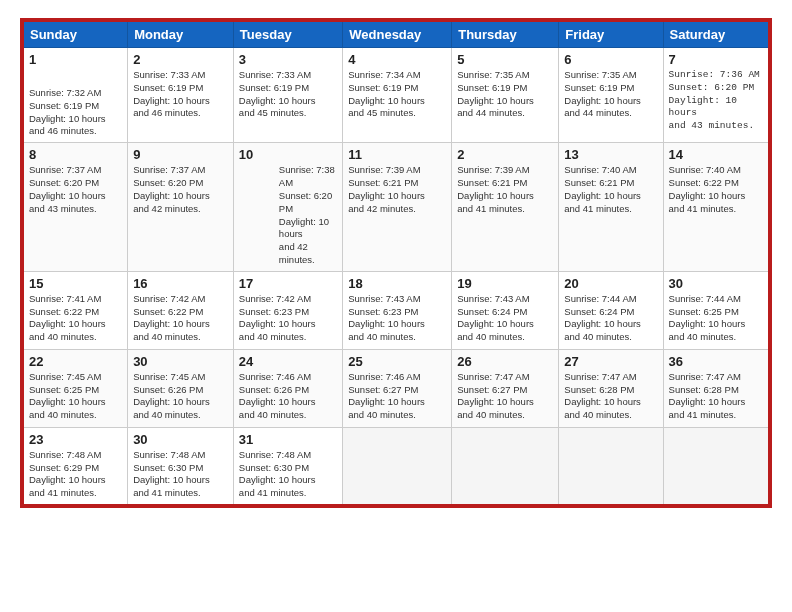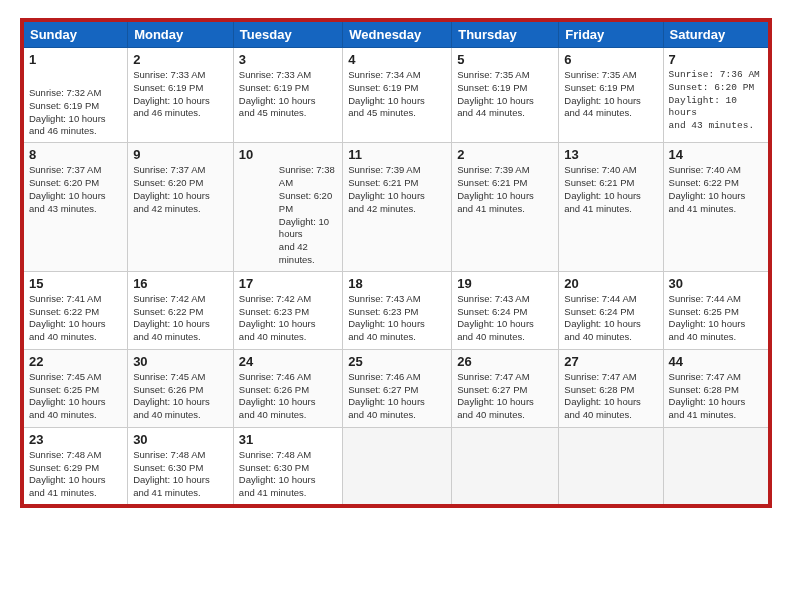--- a/index.html
+++ b/index.html
@@ -303,21 +303,21 @@
 and 40 minutes.</div>
           </td>
           <td>
             <span class="day-num">27</span>
             <div class="day-info" style="white-space: pre-line;">Sunrise: 7:47 AM
 Sunset: 6:28 PM
 Daylight: 10 hours
 and 40 minutes.</div>
           </td>
           <td>
-            <span class="day-num">44</span>
+            <span class="day-num">36</span>
             <div class="day-info" style="white-space: pre-line;">Sunrise: 7:47 AM
 Sunset: 6:28 PM
 Daylight: 10 hours
 and 41 minutes.</div>
           </td>
         </tr>
         <tr>
           <td>
             <span class="day-num">23</span>
             <div class="day-info" style="white-space: pre-line;">Sunrise: 7:48 AM

